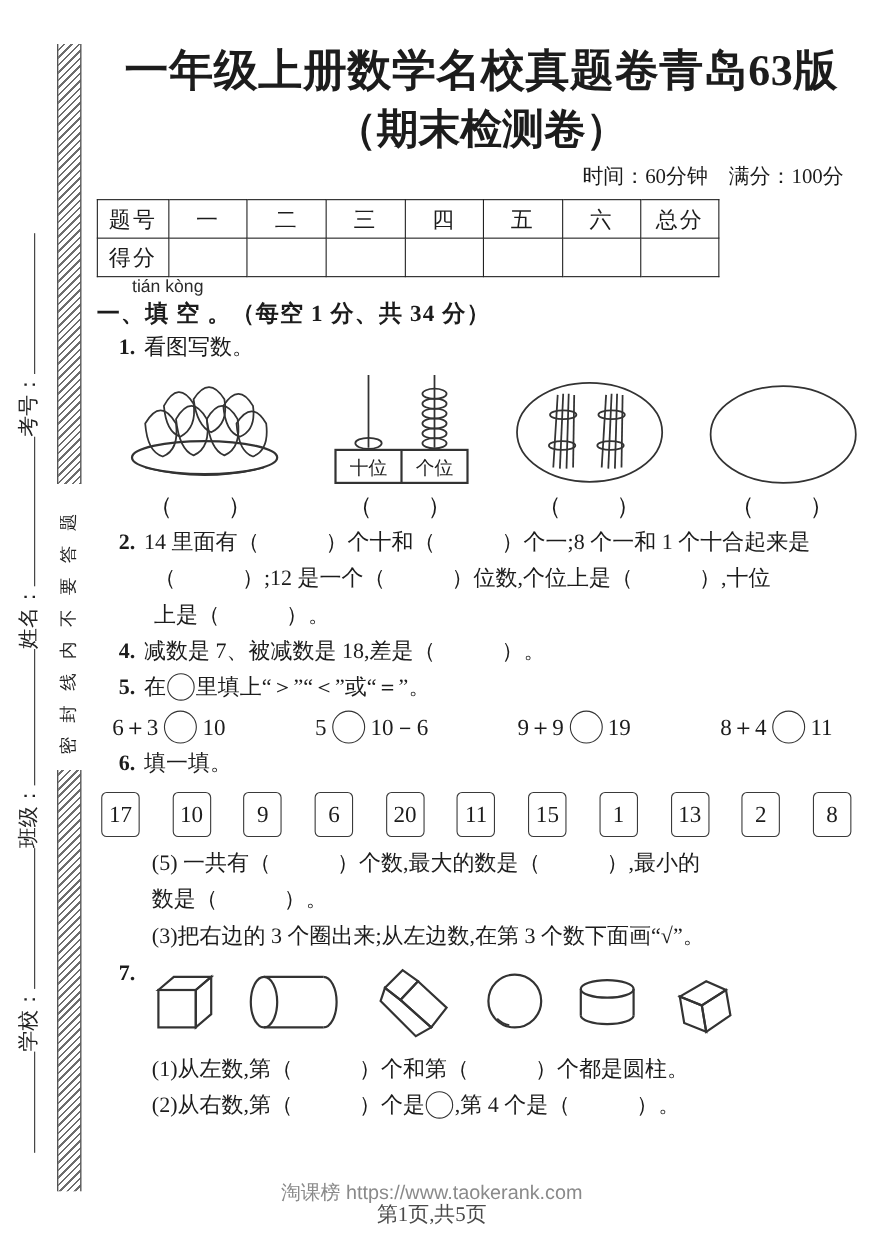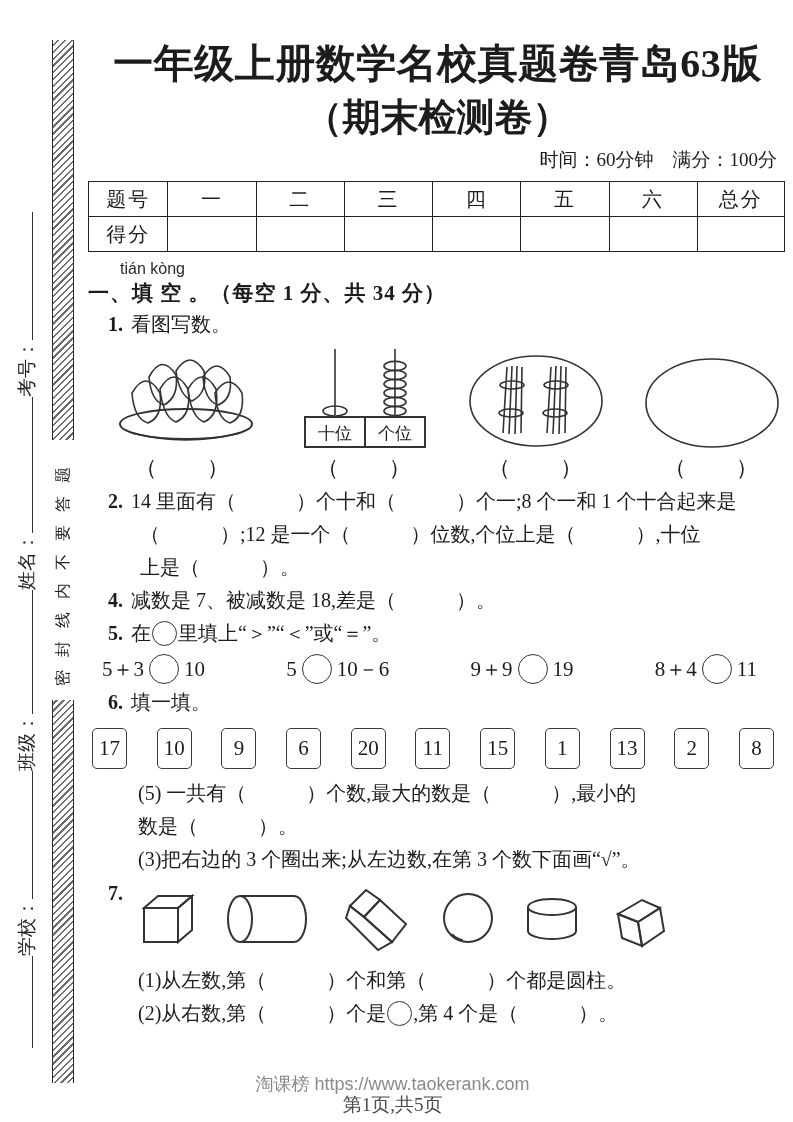--- a/index.html
+++ b/index.html
@@ -24,23 +24,23 @@
     position:absolute; left:12px; top:1048px; width:950px; height:30px;
     transform-origin:0 0; transform:rotate(-90deg);
     font-size:19px; color:#222; white-space:nowrap; line-height:30px;
   }
   .vline { display:inline-block; border-bottom:1.2px solid #333; height:14px; }
   .vl-a{width:92px;} .vl-b{width:128px;} .vl-c{width:124px;} .vl-d{width:136px;} .vl-e{width:128px;}
   
   .main { position:absolute; left:88px; top:38px; width:699px; }
   .title { text-align:center; font-size:40px; font-weight:700; line-height:1.3; letter-spacing:.5px; }
   .subtitle { text-align:center; font-size:38px; font-weight:700; margin-top:2px; }
-  .info { text-align:right; font-size:19px; margin:4px 10px 8px 0; }
-  
-  table.score { border-collapse:collapse; width:697px; margin-bottom:8px; }
+  .info { text-align:right; font-size:19px; margin:4px 20px 8px 0; }
+  
+  table.score { border-collapse:collapse; width:566px; }
   table.score td {
     border:1.8px solid #222; height:35px; text-align:center;
     font-size:20px; letter-spacing:2px;
   }
   td.c-label{width:80px;} td.c-num{width:89px;} td.c-total{width:88px;}
   
   .pinyin { margin-left:32px; font-family:"Liberation Sans","DejaVu Sans",sans-serif; font-size:16px; color:#2a2a2a; line-height:18px; }
   .sec-heading { font-size:21px; font-weight:700; line-height:30px; letter-spacing:1px; }
   
   .qline { font-size:20px; line-height:33px; padding-left:20px; }
@@ -189,21 +189,21 @@
     <p class="qline"><b>2.</b><span>14 里面有（　　　）个十和（　　　）个一;8 个一和 1 个十合起来是</span></p>
     <p class="qline cont">（　　　）;12 是一个（　　　）位数,个位上是（　　　）,十位</p>
     <p class="qline cont">上是（　　　）。</p>
 
 
     <p class="qline"><b>4.</b><span>减数是 7、被减数是 18,差是（　　　）。</span></p>
 
     <p class="qline"><b>5.</b><span>在</span><span class="inline-circle"></span><span>里填上“＞”“＜”或“＝”。</span></p>
     <div class="expr-row">
       <span class="expr">
-          <span>5＋3</span>
+          <span>6＋3</span>
           <span class="circ"></span>
           <span>10</span>
         </span>
       <span class="expr">
           <span>5</span>
           <span class="circ"></span>
           <span>10－6</span>
         </span>
       <span class="expr">
           <span>9＋9</span>

